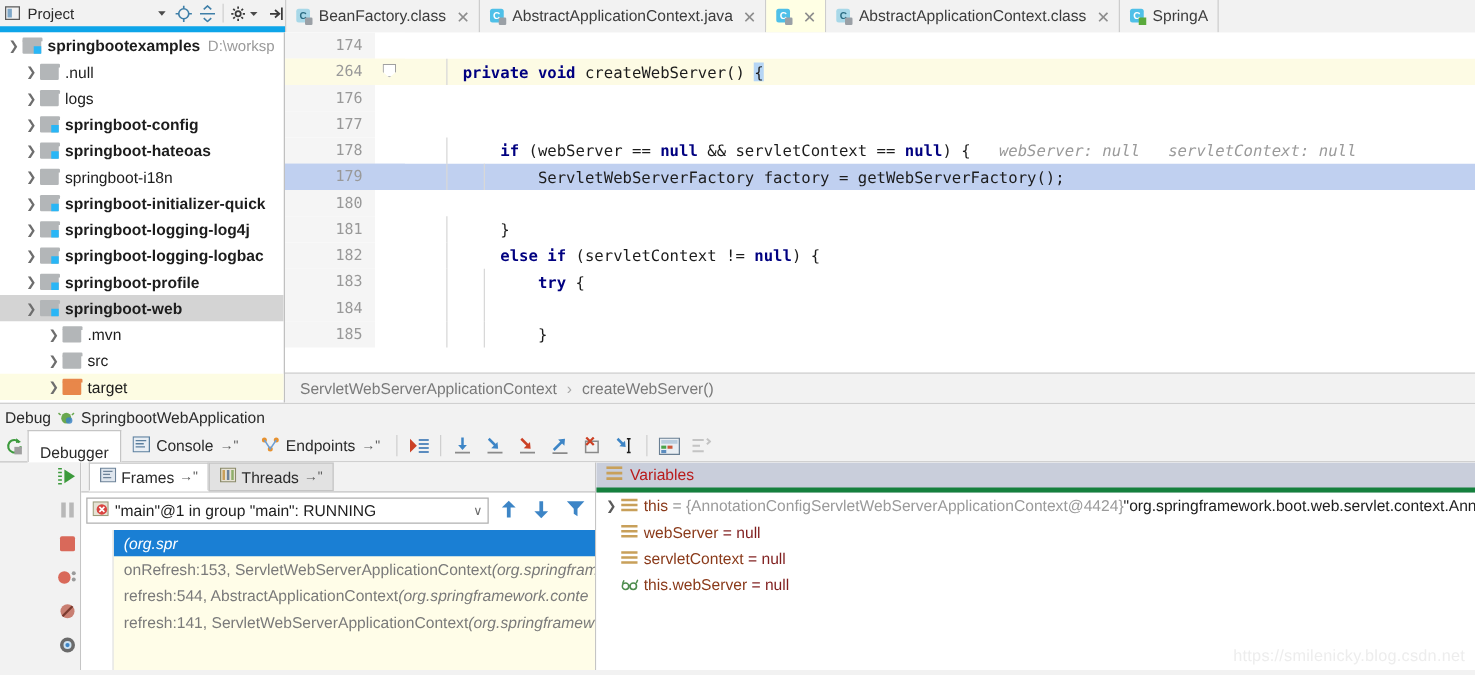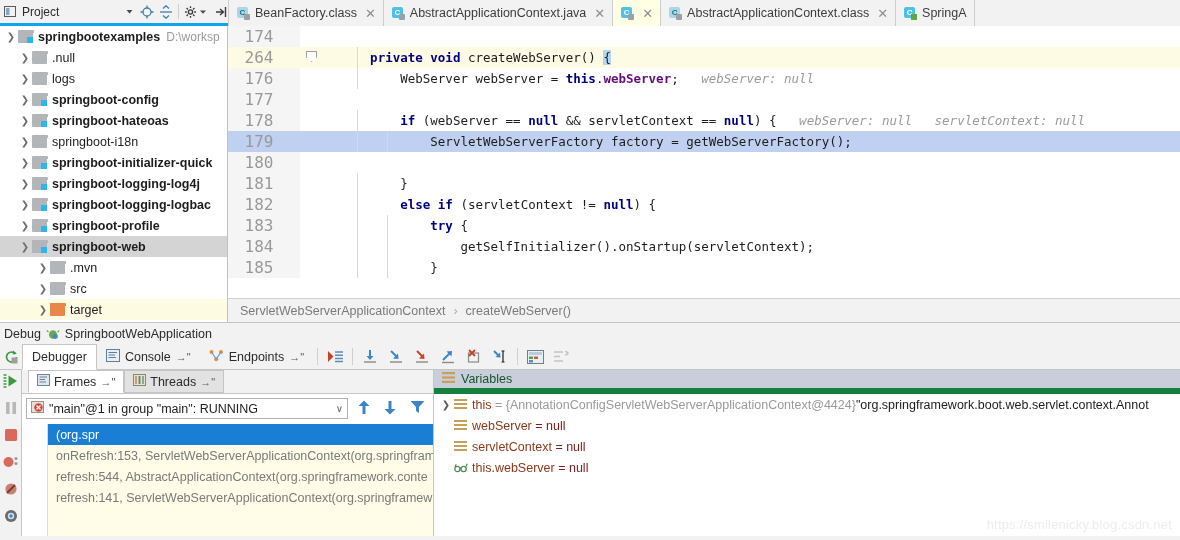--- a/index.html
+++ b/index.html
@@ -15,21 +15,21 @@
   }
   .app { position: relative; width: 1180px; height: 540px; }
 
   
   .toprow { display: flex; height: 26px; width: 100%; background: #f2f2f2; }
 
   .proj-toolbar {
     width: 228px; height: 26px; flex: 0 0 228px;
     display: flex; align-items: center;
     background: #f2f2f2;
-    border-bottom: 3px solid #0ea5e9;
+    border-bottom: 5px solid #0ea5e9;
     padding-left: 4px;
   }
   .proj-toolbar .pt-label { font-size: 12px; color: #2b2b2b; margin-left: 5px; }
   .pt-icon { display:inline-flex; align-items:center; justify-content:center; }
   .pt-sep { width:1px; height:15px; background:#cfcfcf; margin:0 5px; }
   .pt-caret { margin-left: auto; margin-right: 4px; }
 
   
   .tabs { flex: 1; display: flex; align-items: flex-end; height: 26px; background: #f2f2f2; overflow: hidden; }
   .tab {
@@ -92,22 +92,22 @@
   .editor { flex:1; position:relative; background:#fff; height:296px; overflow:hidden; }
   .code-area {
     position:absolute; left:0; top:0; right:0; bottom:0;
     font-family:"DejaVu Sans Mono","Liberation Mono",monospace;
     font-size:12.5px; line-height:21px;
   }
   .cline { position:relative; height:21px; white-space:nowrap; display:flex; }
   .cline.hl-cur { background:#fdfbe4; }
   .cline.hl-exec { background:#c0d0f0; }
   .lnum {
-    width:72px; flex:0 0 72px; text-align:center; padding-right:10px;
-    color:#999; background:#f5f5f5; font-size:16px;
+    width:72px; flex:0 0 72px; text-align:right; padding-right:10px;
+    color:#999; background:#f5f5f5; font-size:12px;
     font-family:"DejaVu Sans Mono","Liberation Mono",monospace;
   }
   .cline.hl-cur .lnum { background:#fdfbe4; }
   .cline.hl-exec .lnum { background:#c0d0f0; }
   .fold {
     width:24px; flex:0 0 24px; background:#fff; position:relative;
   }
   .cline.hl-cur .fold { background:#fdfbe4; }
   .cline.hl-exec .fold { background:#c0d0f0; }
   .fold-mark {
@@ -149,27 +149,27 @@
   .dtool {
     height:26px; width:100%; background:#f2f2f2;
     display:flex; align-items:stretch;
     border-bottom:1px solid #c5c5c5;
   }
   .dtab {
     display:flex; align-items:center; gap:5px;
     padding:0 9px; font-size:12.5px; color:#2b2b2b;
     height:26px; white-space:nowrap;
   }
-  .dtab.active { background:#fff; border:1px solid #c5c5c5; border-bottom:1px solid #fff; }
+  .dtab.active { background:#fff; border:1px solid #c5c5c5; border-bottom:1px solid #fff;align-items:flex-end; }
   .pinned { color:#5b5b5b; font-size:11px; }
   .tbsep { width:1px; background:#cfcfcf; margin:4px 4px; }
   .tbbtn { width:26px; display:flex; align-items:center; justify-content:center; }
 
   
-  .dbody { display:flex; width:100%; height:166px; }
+  .dbody { display:flex; width:100%; height:166px;padding-left:43px; }
 
   .lrail {
     width:22px; flex:0 0 22px; background:#f2f2f2;
     border-right:1px solid #c5c5c5;
     display:flex; flex-direction:column; align-items:center; padding-top:4px; gap:10px;
   }
 
   .frames-pane {
     width:412px; flex:0 0 412px; background:#fff; position:relative;
     border-right:1px solid #c5c5c5;
@@ -189,30 +189,30 @@
     font-size:12.5px; color:#1d1d1d;
   }
   .thread-sel .scaret { margin-left:auto; color:#6a6a6a; font-size:10px; }
 
   .framelist { position:absolute; left:26px; right:0; top:54px; bottom:0; background:#fffde8; overflow:hidden; }
   .frow {
     height:21px; display:flex; align-items:center; padding-left:8px;
     font-size:12.5px; white-space:nowrap; color:#7a7a7a;
   }
   .frow.sel { background:#1a7fd4; color:#fff; }
-  .frow .pkg { }
+  .frow .pkg { font-style:italic; }
   .framelist-gutter {
     position:absolute; left:0; top:54px; bottom:0; width:26px; background:#fff;
     border-right:1px solid #dcdcdc;
   }
 
   .vars-pane { flex:1; background:#fff; position:relative; overflow:hidden; }
   .vars-head {
     height:24px; background:#c9cedb; display:flex; align-items:center; gap:6px;
-    padding-left:8px; font-size:12.5px; color:#14532d; border-bottom:6px solid #15803d;
+    padding-left:8px; font-size:12.5px; color:#b91c1c; border-bottom:4px solid #15803d;
   }
   .vrow { height:21px; display:flex; align-items:center; white-space:nowrap; font-size:12.5px; padding-left:4px; }
   .vrow .varrow { width:16px; flex:0 0 16px; text-align:center; color:#5a5a5a; font-size:10px; }
   .vrow .varrow.none { visibility:hidden; }
   .vico { width:13px; flex:0 0 13px; height:11px; margin-right:5px; position:relative; }
   .vico .l { position:absolute; left:0; width:13px; height:2px; background:#c8a05a; }
   .vico .l:nth-child(1){top:0;} .vico .l:nth-child(2){top:4px;} .vico .l:nth-child(3){top:8px;}
   .vname { color:#8a3a1a; }
   .vval  { color:#7f1d1d; }
   .vval.obj { color:#9a9a9a; }
@@ -460,21 +460,20 @@
           <div class="cline hl-cur">
             <div class="lnum">264</div>
             <div class="fold">
               <span class="fold-mark"></span>
             </div>
             <div class="ctext"><span class="vbar"></span><span class="pln">&nbsp;&nbsp;&nbsp;&nbsp;</span><span class="kw">private&nbsp;void&nbsp;</span><span class="pln">createWebServer()&nbsp;</span><span class="pln caretbox">{</span></div>
           </div>
           <div class="cline">
             <div class="lnum">176</div>
             <div class="fold"></div>
-            <div class="ctext"><span class="vbar"></span><span class="pln">&nbsp;&nbsp;&nbsp;&nbsp;&nbsp;&nbsp;&nbsp;&nbsp;WebServer&nbsp;webServer&nbsp;=&nbsp;</span><span class="kw">this</span><span class="pln">.</span><span class="fld">webServer</span><span class="pln">;</span><span class="hint">&nbsp;&nbsp;&nbsp;webServer:&nbsp;null</span></div>
           </div>
           <div class="cline">
             <div class="lnum">177</div>
             <div class="fold"></div>
           </div>
           <div class="cline">
             <div class="lnum">178</div>
             <div class="fold"></div>
             <div class="ctext"><span class="vbar"></span><span class="pln">&nbsp;&nbsp;&nbsp;&nbsp;&nbsp;&nbsp;&nbsp;&nbsp;</span><span class="kw">if&nbsp;</span><span class="pln">(webServer&nbsp;==&nbsp;</span><span class="kw">null</span><span class="pln">&nbsp;&amp;&amp;&nbsp;servletContext&nbsp;==&nbsp;</span><span class="kw">null</span><span class="pln">)&nbsp;{</span><span class="hint">&nbsp;&nbsp;&nbsp;webServer:&nbsp;null&nbsp;&nbsp;&nbsp;servletContext:&nbsp;null</span></div>
           </div>
@@ -498,21 +497,21 @@
             <div class="ctext"><span class="vbar"></span><span class="pln">&nbsp;&nbsp;&nbsp;&nbsp;&nbsp;&nbsp;&nbsp;&nbsp;</span><span class="kw">else&nbsp;if&nbsp;</span><span class="pln">(servletContext&nbsp;!=&nbsp;</span><span class="kw">null</span><span class="pln">)&nbsp;{</span></div>
           </div>
           <div class="cline">
             <div class="lnum">183</div>
             <div class="fold"></div>
             <div class="ctext"><span class="vbar"></span><span class="vbar2"></span><span class="pln">&nbsp;&nbsp;&nbsp;&nbsp;&nbsp;&nbsp;&nbsp;&nbsp;&nbsp;&nbsp;&nbsp;&nbsp;</span><span class="kw">try&nbsp;</span><span class="pln">{</span></div>
           </div>
           <div class="cline">
             <div class="lnum">184</div>
             <div class="fold"></div>
-            <div class="ctext"><span class="vbar"></span><span class="vbar2"></span><span class="pln">&nbsp;&nbsp;&nbsp;&nbsp;&nbsp;&nbsp;&nbsp;&nbsp;&nbsp;&nbsp;&nbsp;&nbsp;&nbsp;&nbsp;&nbsp;&nbsp;getSelfInitializer().onStartup(servletContext);</span></div>
+            <div class="ctext"><span class="vbar"></span><span class="vbar2"></span></div>
           </div>
           <div class="cline">
             <div class="lnum">185</div>
             <div class="fold"></div>
             <div class="ctext"><span class="vbar"></span><span class="vbar2"></span><span class="pln">&nbsp;&nbsp;&nbsp;&nbsp;&nbsp;&nbsp;&nbsp;&nbsp;&nbsp;&nbsp;&nbsp;&nbsp;}</span></div>
           </div>
         </div>
 
       <div class="breadcrumb">
         <span>ServletWebServerApplicationContext</span>

